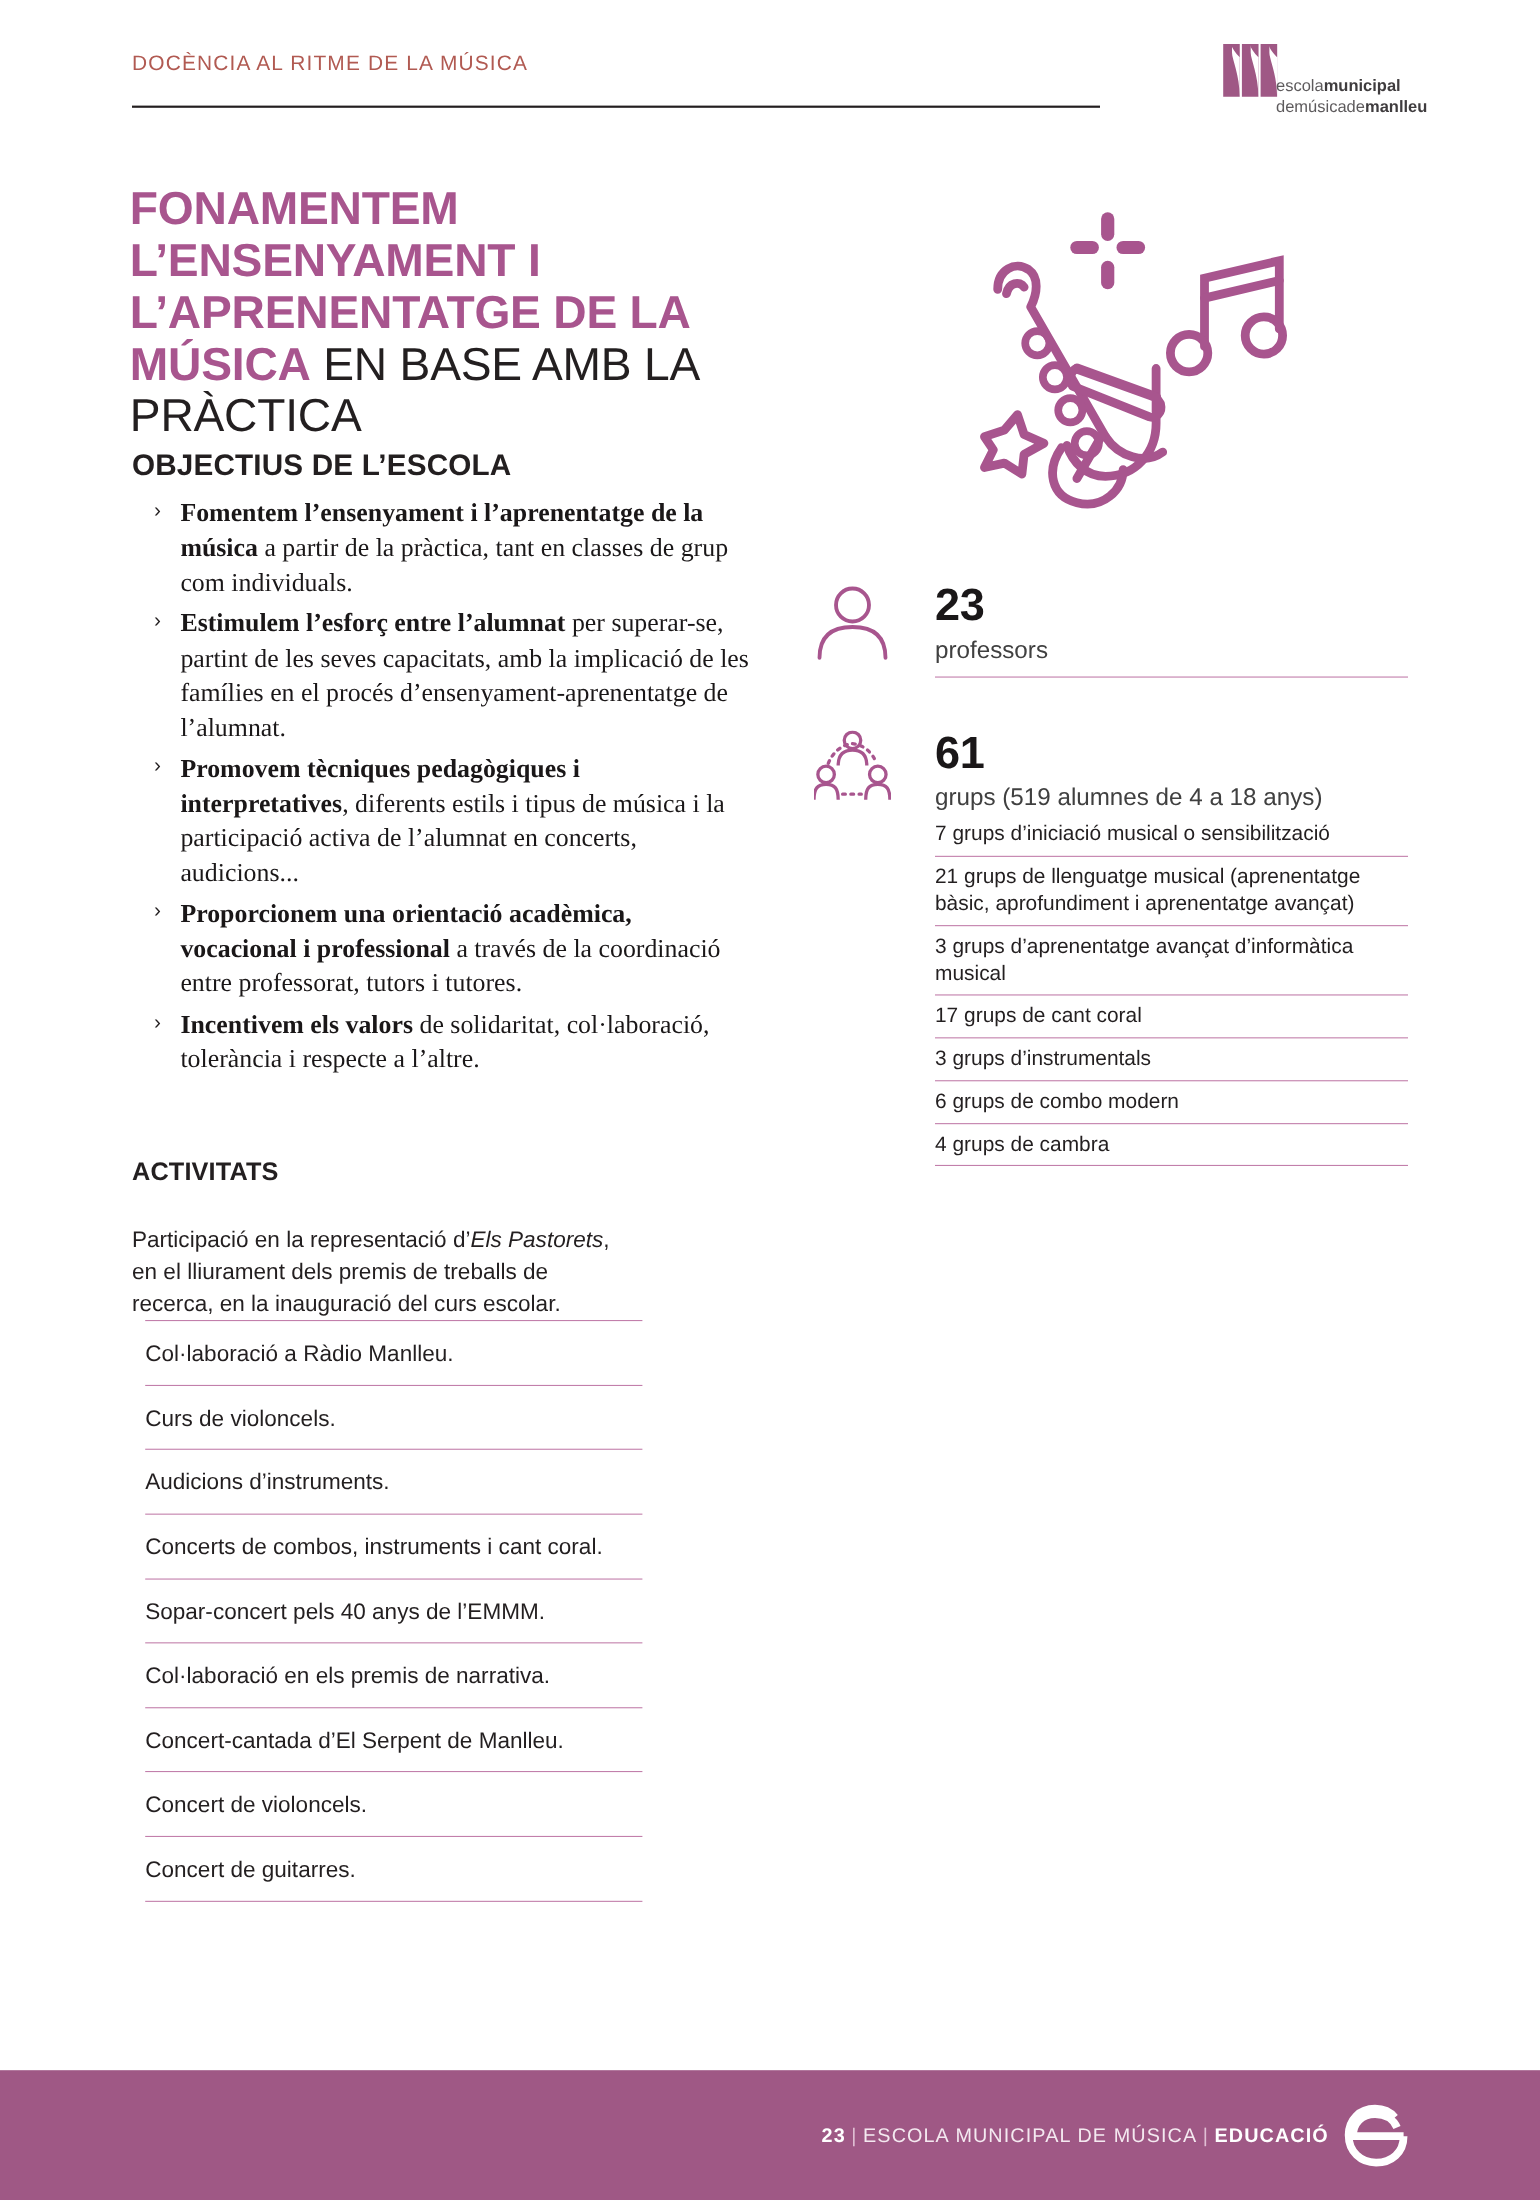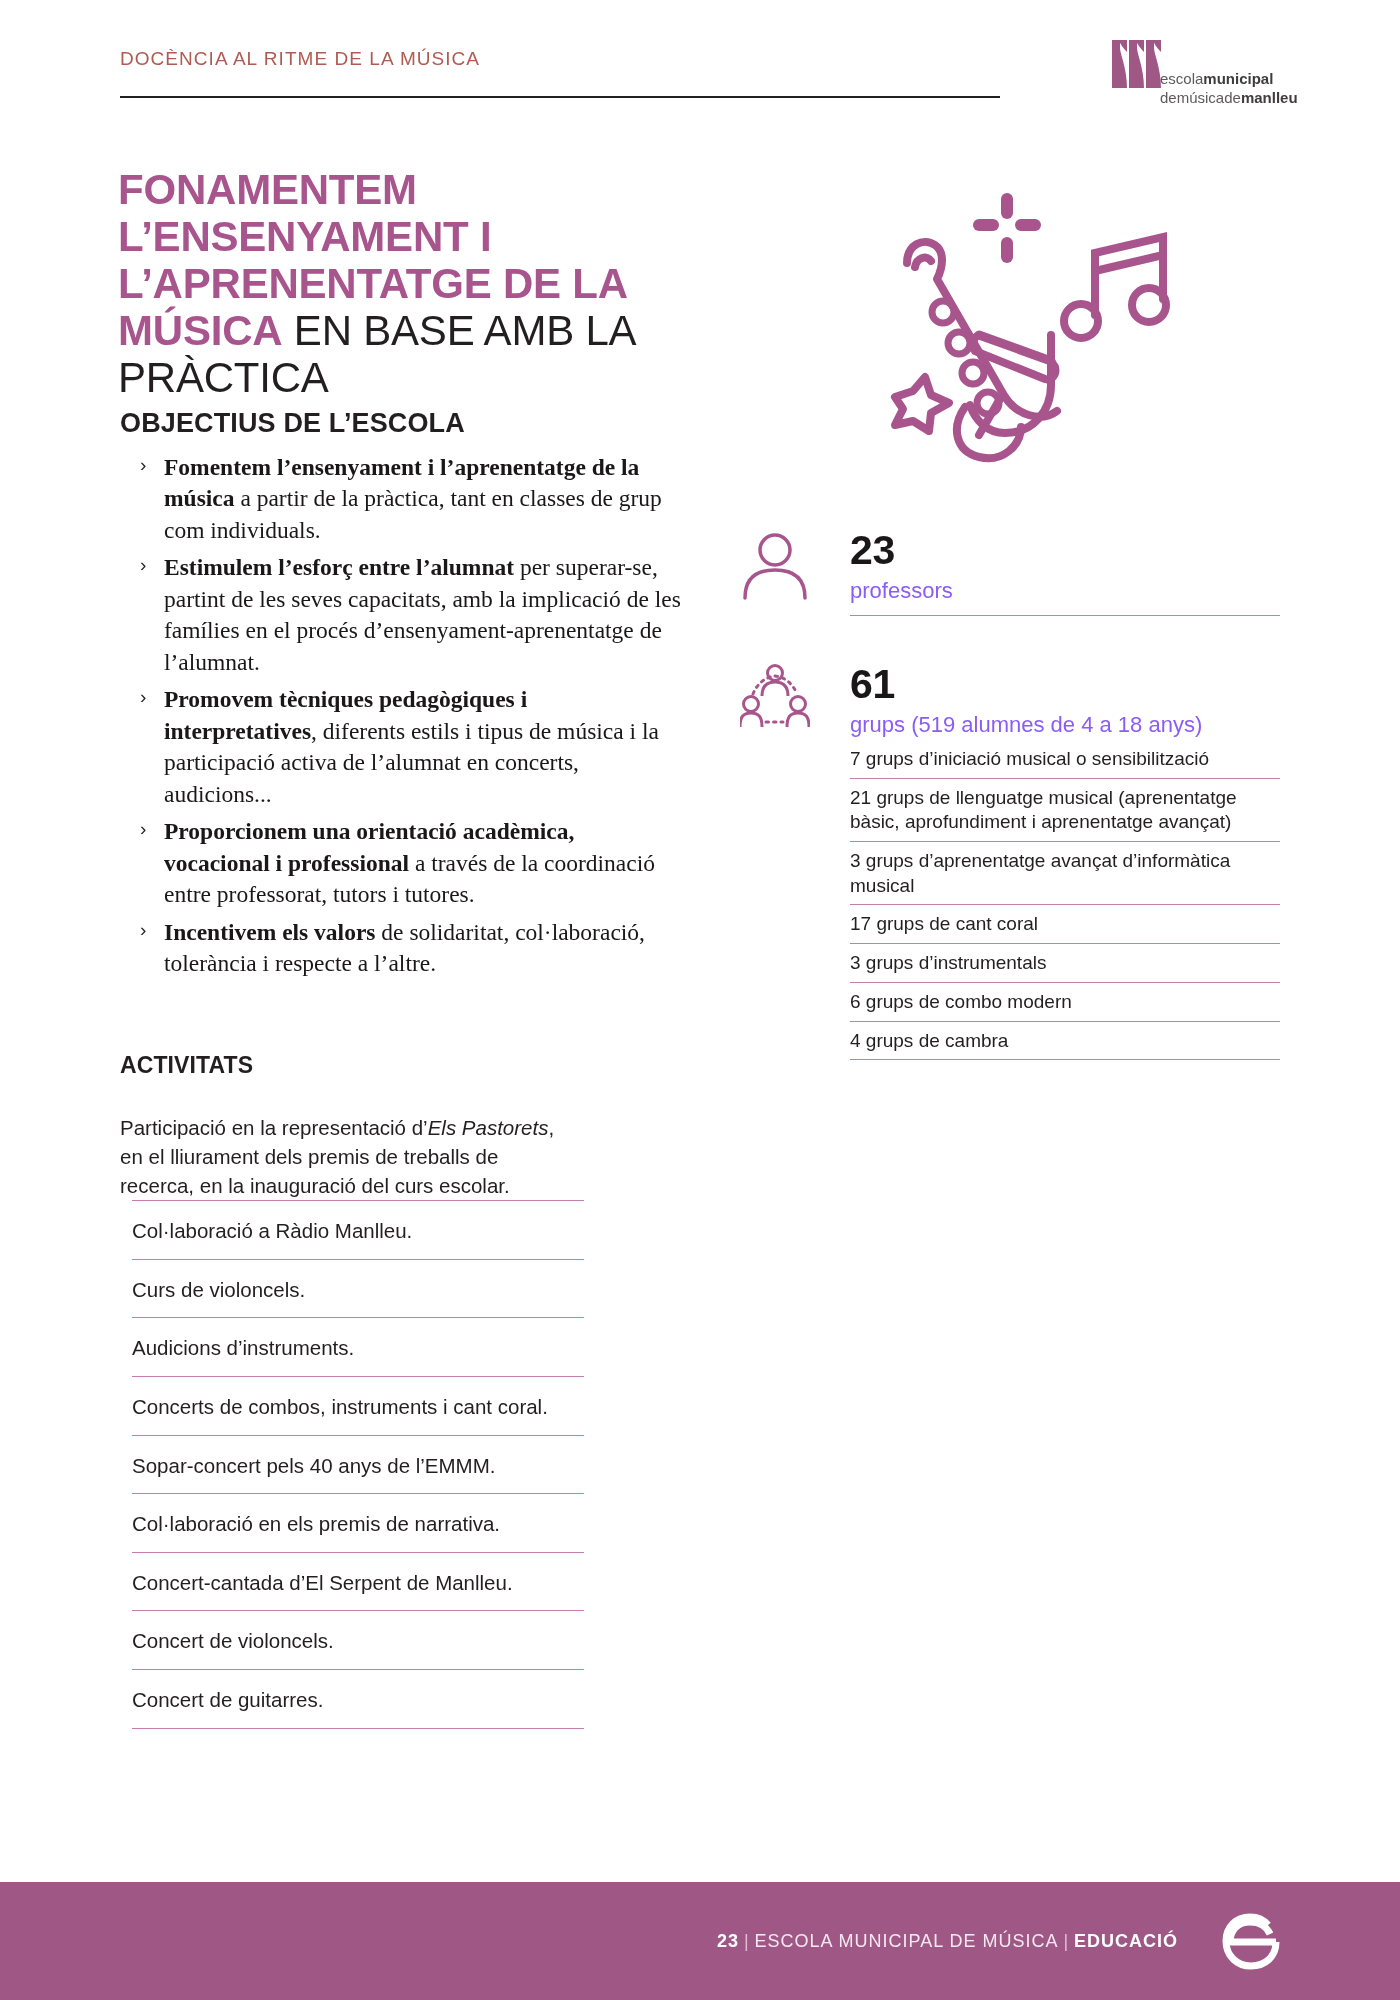--- a/index.html
+++ b/index.html
@@ -181,21 +181,21 @@
   .stat-body { margin-left: 110px; }
   .stat-number {
     font-size: 41px;
     font-weight: 700;
     line-height: 1;
     color: #1a1718;
     letter-spacing: -0.01em;
   }
   .stat-label {
     font-size: 22px;
-    color: #8b5cf6;
+    color: #404040;
     margin-top: 6px;
     line-height: 1.25;
   }
   .stat-rule {
     border-bottom: 1.4px solid #c27fab;
     margin-top: 10px;
   }
   .breakdown { margin-top: 0; }
   .breakdown-row {
     font-size: 19px;
@@ -215,21 +215,21 @@
     height: 118px;
     background: #9f5885;
   }
   .footer-inner {
     position: absolute;
     right: 118px;
     top: 0;
     height: 118px;
     display: flex;
     align-items: center;
-    gap: 42px;
+    gap: 12px;
   }
   .footer-text {
     font-size: 18px;
     letter-spacing: 0.055em;
     color: #f4e9f0;
     white-space: nowrap;
   }
   .footer-text .pg { font-weight: 700; color: #ffffff; }
   .footer-text .sep { color: #e0bfd4; padding: 0 5px; }
   .footer-text .edu { font-weight: 700; color: #ffffff; }

